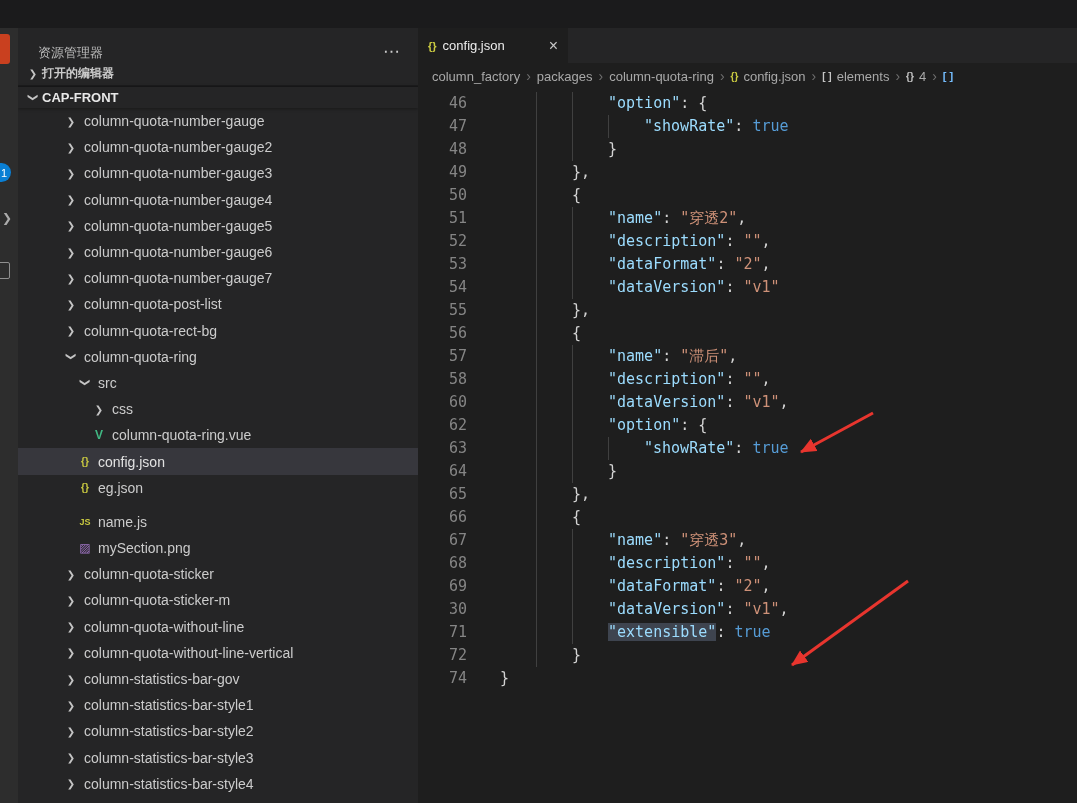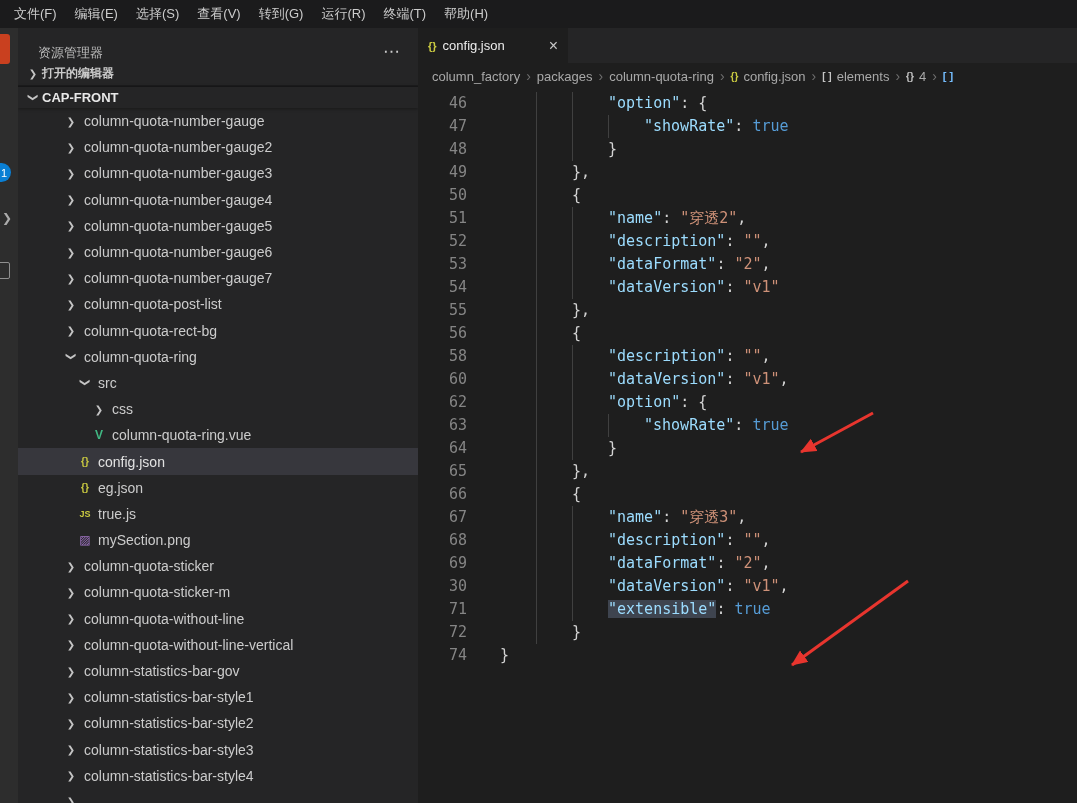--- a/index.html
+++ b/index.html
@@ -103,30 +103,20 @@
   
   .overlay {
     position:absolute; left:0; top:0; width:1077px; height:803px;
     pointer-events:none; z-index:30;
   }
 </style>
 </head>
 <body>
 
 <div class="titlebar">
-  <div class="menubar">
-      <span class="menu-item">文件(F)</span>
-      <span class="menu-item">编辑(E)</span>
-      <span class="menu-item">选择(S)</span>
-      <span class="menu-item">查看(V)</span>
-      <span class="menu-item">转到(G)</span>
-      <span class="menu-item">运行(R)</span>
-      <span class="menu-item">终端(T)</span>
-      <span class="menu-item">帮助(H)</span>
-    </div>
   <div class="window-title">config.json - cap-front - Visual Studio Code [管理员]</div>
 </div>
 
 <div class="main">
 
   <div class="activitybar">
     <div class="ab-orange"></div>
     <div class="ab-badge">1</div>
     <div class="ab-chevron">❯</div>
     <div class="ab-box"></div>
@@ -199,23 +189,23 @@
           <span class="tree-label">column-quota-ring.vue</span>
         </div>
         <div class="tree-row selected" style="padding-left: 58px;">
           <span class="ficon ficon-json">{}</span>
           <span class="tree-label">config.json</span>
         </div>
         <div class="tree-row" style="padding-left: 58px;">
           <span class="ficon ficon-json">{}</span>
           <span class="tree-label">eg.json</span>
         </div>
-        <div class="tree-row" style="padding-left: 58px;">
+        <div class="tree-row" style="padding-left: 58px; margin-top: 8px;">
           <span class="ficon ficon-js">JS</span>
-          <span class="tree-label">true.js</span>
+          <span class="tree-label">name.js</span>
         </div>
         <div class="tree-row" style="padding-left: 58px;">
           <span class="ficon ficon-image">▨</span>
           <span class="tree-label">mySection.png</span>
         </div>
         <div class="tree-row" style="padding-left: 44px;">
           <span class="twisty">❯</span>
           <span class="tree-label">column-quota-sticker</span>
         </div>
         <div class="tree-row" style="padding-left: 44px;">
@@ -299,20 +289,21 @@
         <div class="code-line"><span class="gutter">47</span><div class="lc" style="padding-left: 144px;"><div class="guide" style="left: 36px;"></div><div class="guide" style="left: 72px;"></div><div class="guide" style="left: 108px;"></div><span class="tok-key">"showRate"</span><span class="tok-punc">: </span><span class="tok-bool">true</span></div></div>
         <div class="code-line"><span class="gutter">48</span><div class="lc" style="padding-left: 108px;"><div class="guide" style="left: 36px;"></div><div class="guide" style="left: 72px;"></div><span class="tok-punc">}</span></div></div>
         <div class="code-line"><span class="gutter">49</span><div class="lc" style="padding-left: 72px;"><div class="guide" style="left: 36px;"></div><span class="tok-punc">},</span></div></div>
         <div class="code-line"><span class="gutter">50</span><div class="lc" style="padding-left: 72px;"><div class="guide" style="left: 36px;"></div><span class="tok-punc">{</span></div></div>
         <div class="code-line"><span class="gutter">51</span><div class="lc" style="padding-left: 108px;"><div class="guide" style="left: 36px;"></div><div class="guide" style="left: 72px;"></div><span class="tok-key">"name"</span><span class="tok-punc">: </span><span class="tok-str">"穿透2"</span><span class="tok-punc">,</span></div></div>
         <div class="code-line"><span class="gutter">52</span><div class="lc" style="padding-left: 108px;"><div class="guide" style="left: 36px;"></div><div class="guide" style="left: 72px;"></div><span class="tok-key">"description"</span><span class="tok-punc">: </span><span class="tok-str">""</span><span class="tok-punc">,</span></div></div>
         <div class="code-line"><span class="gutter">53</span><div class="lc" style="padding-left: 108px;"><div class="guide" style="left: 36px;"></div><div class="guide" style="left: 72px;"></div><span class="tok-key">"dataFormat"</span><span class="tok-punc">: </span><span class="tok-str">"2"</span><span class="tok-punc">,</span></div></div>
         <div class="code-line"><span class="gutter">54</span><div class="lc" style="padding-left: 108px;"><div class="guide" style="left: 36px;"></div><div class="guide" style="left: 72px;"></div><span class="tok-key">"dataVersion"</span><span class="tok-punc">: </span><span class="tok-str">"v1"</span></div></div>
         <div class="code-line"><span class="gutter">55</span><div class="lc" style="padding-left: 72px;"><div class="guide" style="left: 36px;"></div><span class="tok-punc">},</span></div></div>
         <div class="code-line"><span class="gutter">56</span><div class="lc" style="padding-left: 72px;"><div class="guide" style="left: 36px;"></div><span class="tok-punc">{</span></div></div>
+        <div class="code-line"><span class="gutter">57</span><div class="lc" style="padding-left: 108px;"><div class="guide" style="left: 36px;"></div><div class="guide" style="left: 72px;"></div><span class="tok-key">"name"</span><span class="tok-punc">: </span><span class="tok-str">"滞后"</span><span class="tok-punc">,</span></div></div>
         <div class="code-line"><span class="gutter">58</span><div class="lc" style="padding-left: 108px;"><div class="guide" style="left: 36px;"></div><div class="guide" style="left: 72px;"></div><span class="tok-key">"description"</span><span class="tok-punc">: </span><span class="tok-str">""</span><span class="tok-punc">,</span></div></div>
         <div class="code-line"><span class="gutter">60</span><div class="lc" style="padding-left: 108px;"><div class="guide" style="left: 36px;"></div><div class="guide" style="left: 72px;"></div><span class="tok-key">"dataVersion"</span><span class="tok-punc">: </span><span class="tok-str">"v1"</span><span class="tok-punc">,</span></div></div>
         <div class="code-line"><span class="gutter">62</span><div class="lc" style="padding-left: 108px;"><div class="guide" style="left: 36px;"></div><div class="guide" style="left: 72px;"></div><span class="tok-key">"option"</span><span class="tok-punc">: {</span></div></div>
         <div class="code-line"><span class="gutter">63</span><div class="lc" style="padding-left: 144px;"><div class="guide" style="left: 36px;"></div><div class="guide" style="left: 72px;"></div><div class="guide" style="left: 108px;"></div><span class="tok-key">"showRate"</span><span class="tok-punc">: </span><span class="tok-bool">true</span></div></div>
         <div class="code-line"><span class="gutter">64</span><div class="lc" style="padding-left: 108px;"><div class="guide" style="left: 36px;"></div><div class="guide" style="left: 72px;"></div><span class="tok-punc">}</span></div></div>
         <div class="code-line"><span class="gutter">65</span><div class="lc" style="padding-left: 72px;"><div class="guide" style="left: 36px;"></div><span class="tok-punc">},</span></div></div>
         <div class="code-line"><span class="gutter">66</span><div class="lc" style="padding-left: 72px;"><div class="guide" style="left: 36px;"></div><span class="tok-punc">{</span></div></div>
         <div class="code-line"><span class="gutter">67</span><div class="lc" style="padding-left: 108px;"><div class="guide" style="left: 36px;"></div><div class="guide" style="left: 72px;"></div><span class="tok-key">"name"</span><span class="tok-punc">: </span><span class="tok-str">"穿透3"</span><span class="tok-punc">,</span></div></div>
         <div class="code-line"><span class="gutter">68</span><div class="lc" style="padding-left: 108px;"><div class="guide" style="left: 36px;"></div><div class="guide" style="left: 72px;"></div><span class="tok-key">"description"</span><span class="tok-punc">: </span><span class="tok-str">""</span><span class="tok-punc">,</span></div></div>
         <div class="code-line"><span class="gutter">69</span><div class="lc" style="padding-left: 108px;"><div class="guide" style="left: 36px;"></div><div class="guide" style="left: 72px;"></div><span class="tok-key">"dataFormat"</span><span class="tok-punc">: </span><span class="tok-str">"2"</span><span class="tok-punc">,</span></div></div>

